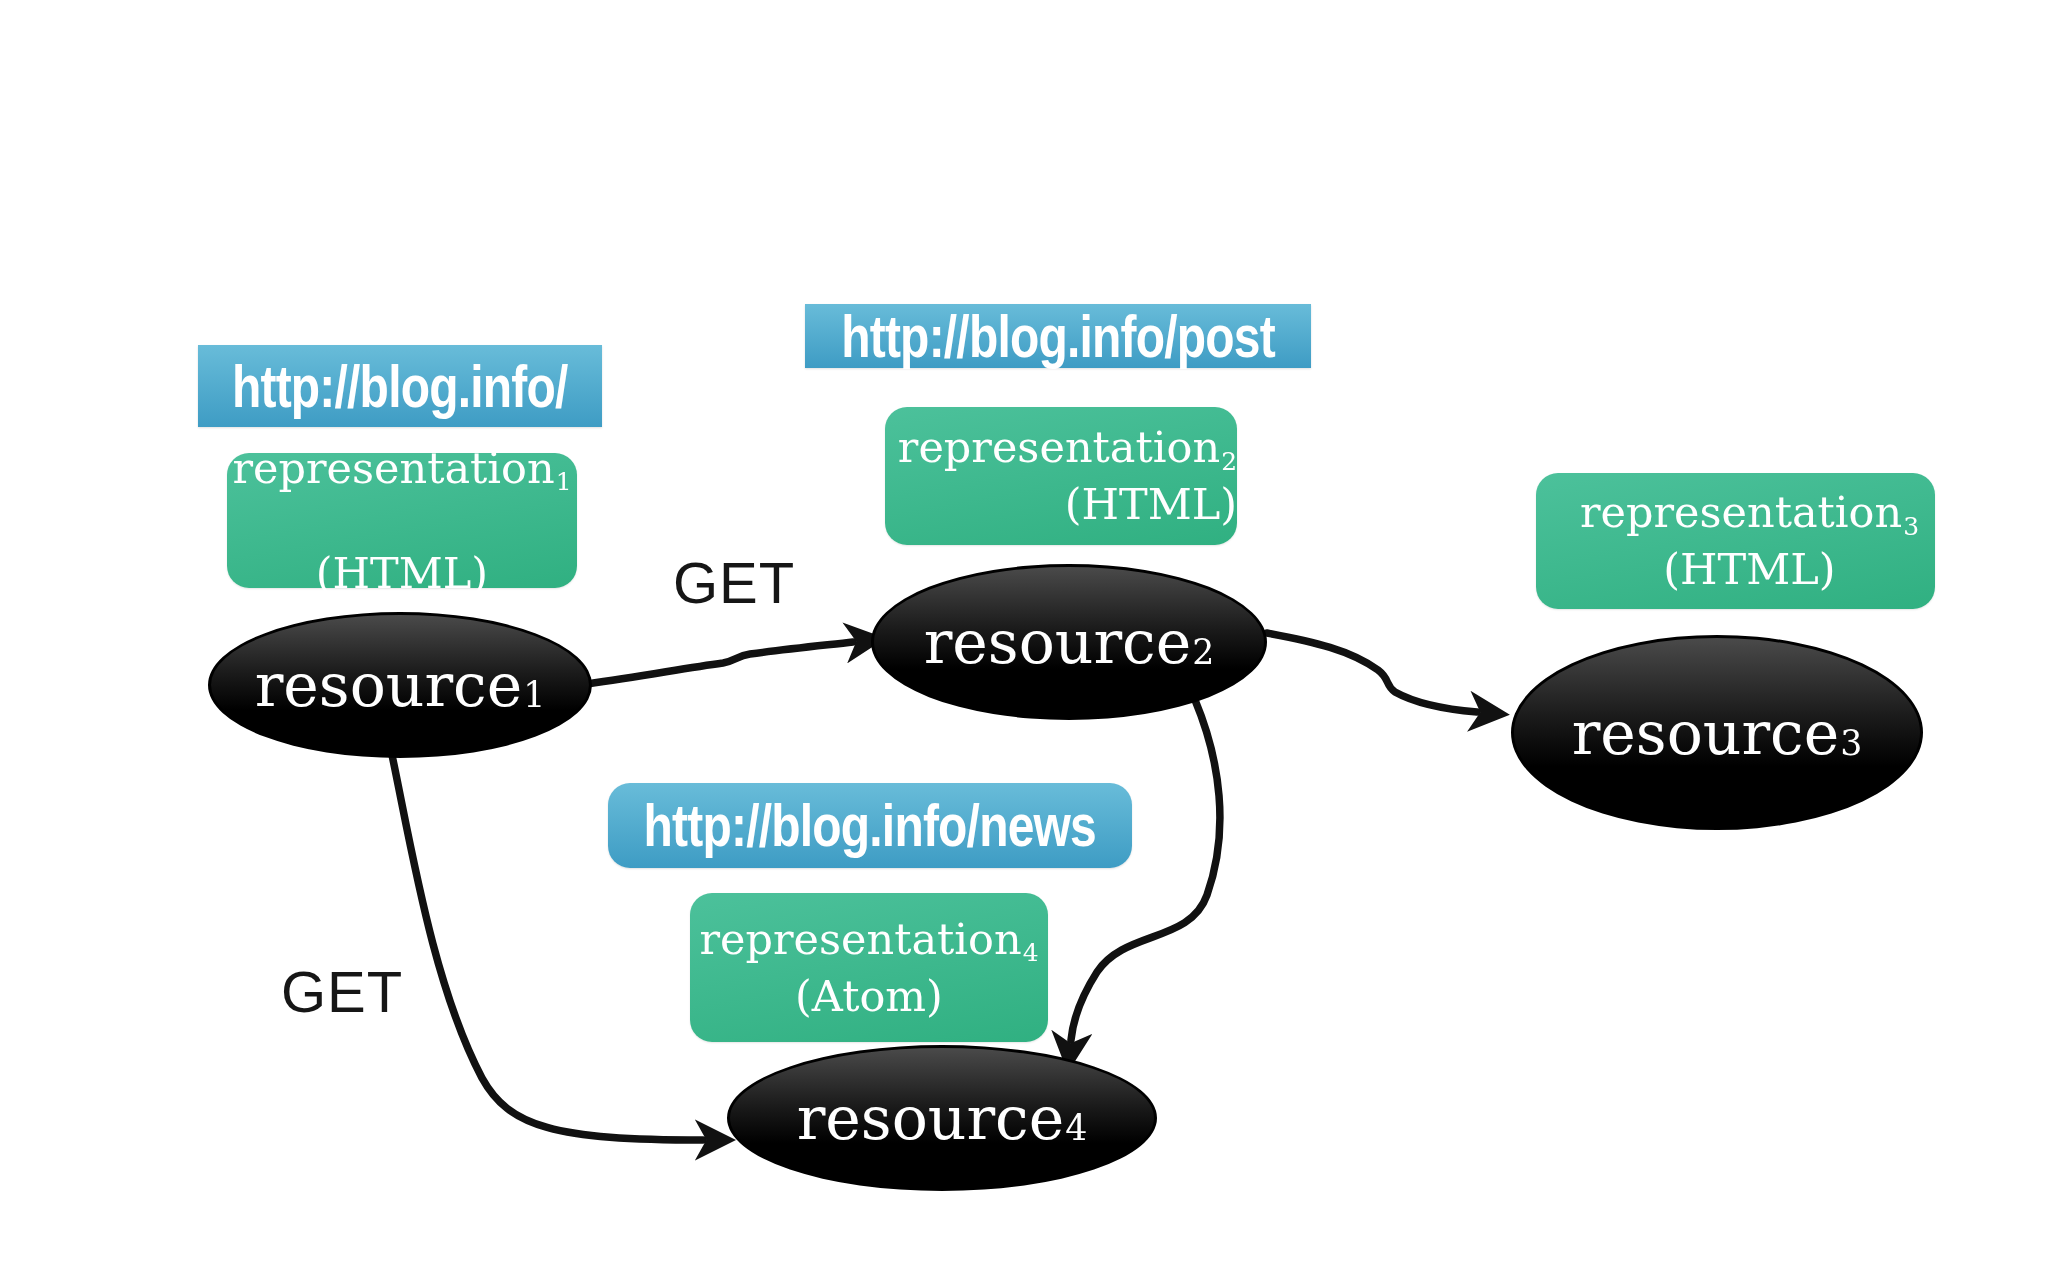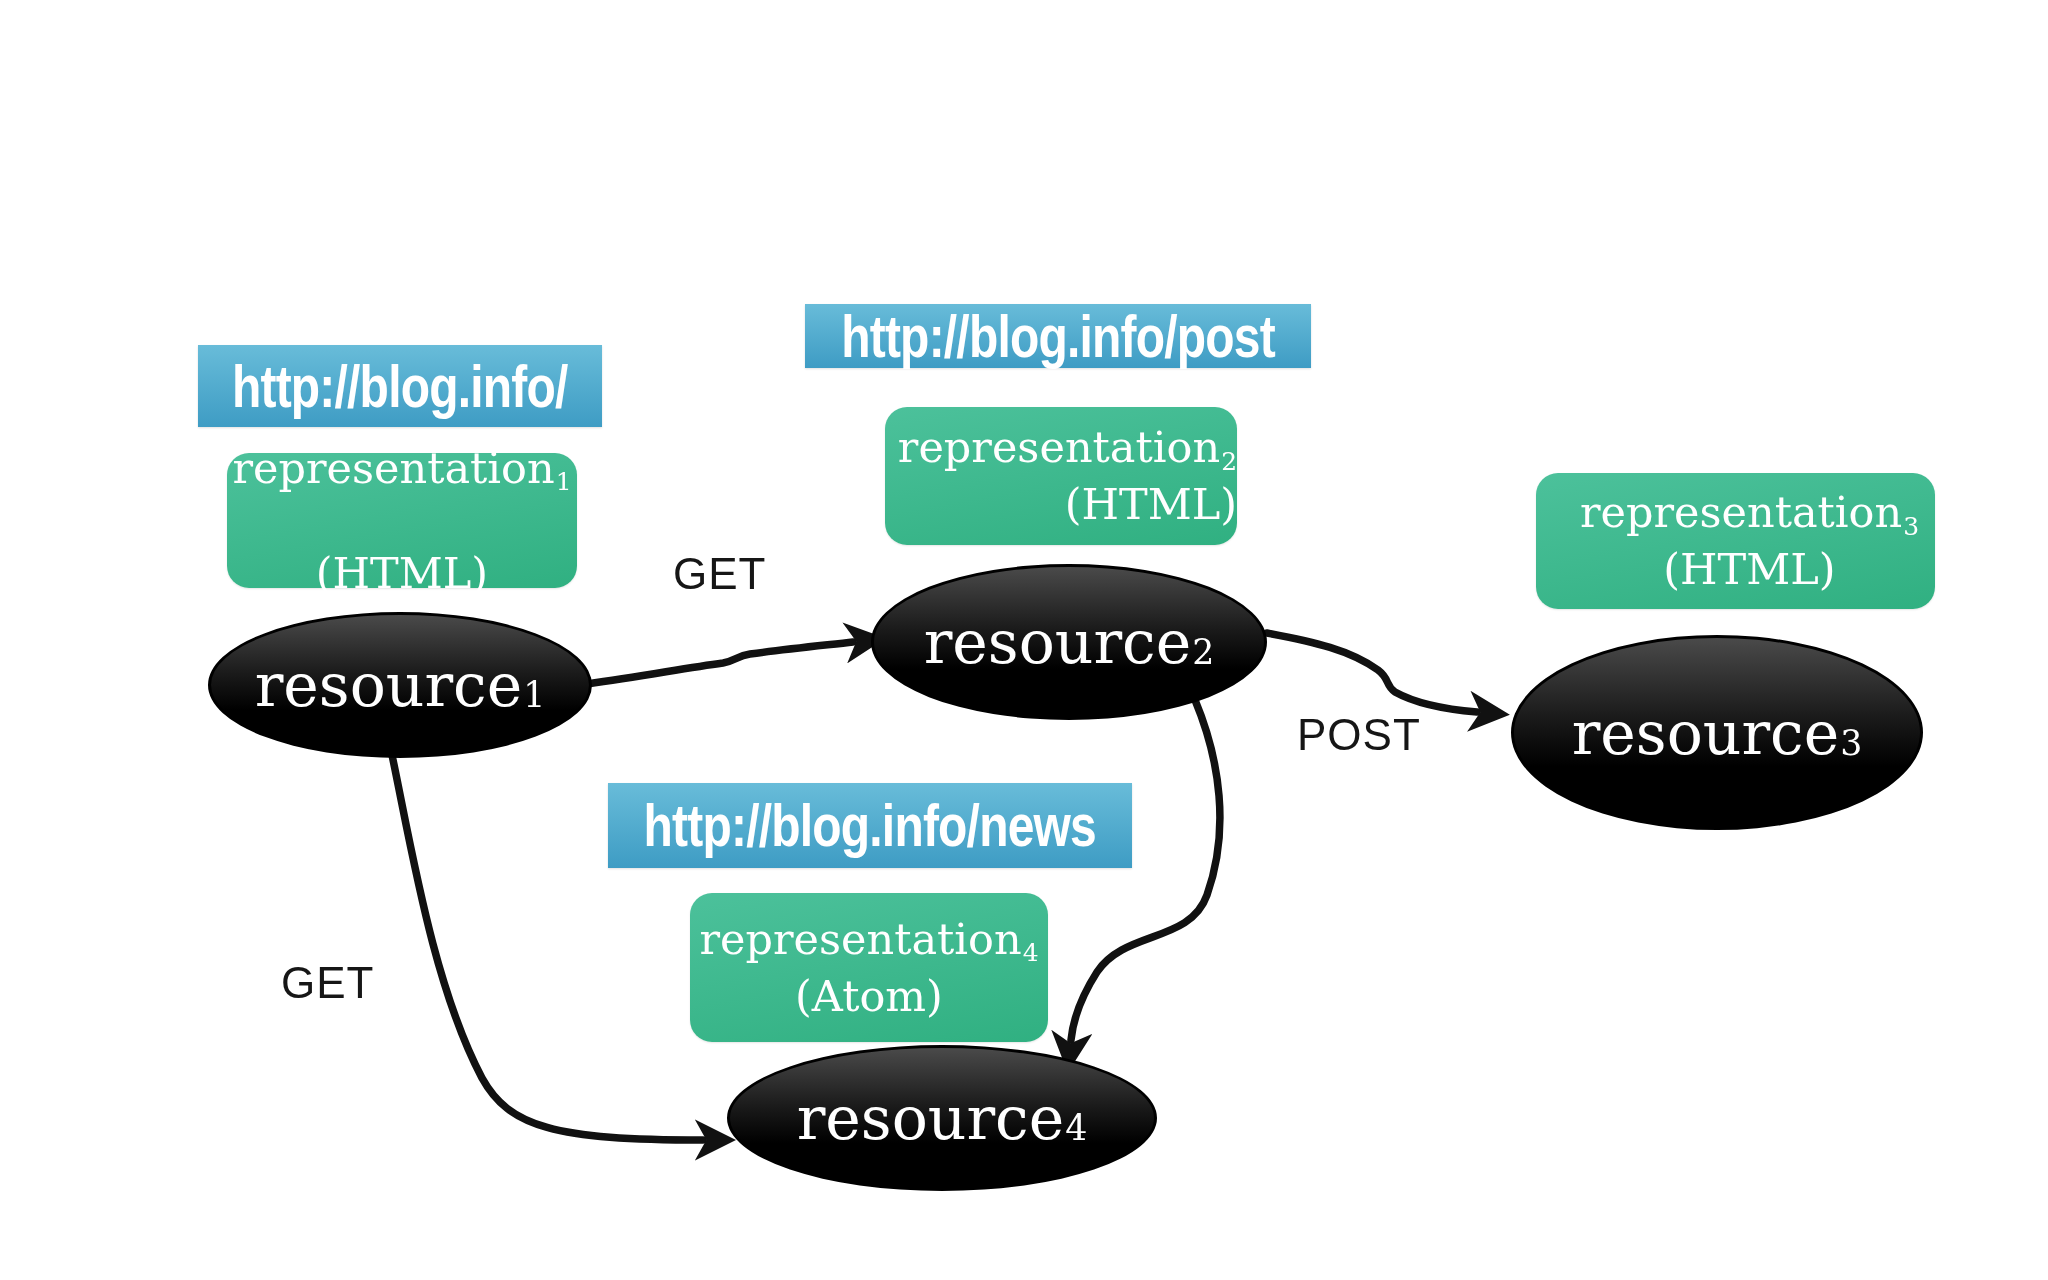--- a/index.html
+++ b/index.html
@@ -24,21 +24,21 @@
     font-weight:bold;
     font-size:60px;
     letter-spacing:-1px;
     transform:scaleX(0.80);
     transform-origin:center;
     white-space:nowrap;
   }
   .u1{left:163px;top:345px;width:404px;height:82px;}
   .u2{left:770px;top:304px;width:506px;height:64px;}
   .u3{left:1381px;top:363px;width:608px;height:83px;}
-  .u4{left:573px;top:783px;width:524px;height:85px;}
+  .u4{left:573px;top:783px;width:524px;height:85px;border-radius:22px;}
 
   
   .repbox{
     position:absolute;
     background:linear-gradient(170deg,var(--rep-top,#4cc19b) 0%,var(--rep-bottom,#30b081) 100%);
     border-radius:22px;
     display:flex;flex-direction:column;align-items:center;justify-content:center;
     color:var(--text-light,#ffffff);
     font-family:"DejaVu Serif", serif;
     font-size:43px;
@@ -72,21 +72,21 @@
     font-size:0.58em;
     position:relative;
     top:0.30em;
     margin-left:1px;
   }
 
   
   .method{
     position:absolute;
     color:var(--label-dark,#161616);
-    font-size:44px;
+    font-size:58px;
     letter-spacing:1px;
     white-space:nowrap;
   }
   .m-get-top{left:638px;top:549px;}
   .m-post{left:1262px;top:710px;}
   .m-get-bottom{left:246px;top:958px;}
 
   
   svg.arrows{position:absolute;left:0;top:0;width:2048px;height:1280px;}
   svg.arrows path.edge{
@@ -152,16 +152,15 @@
   <div class="ellipse e3">
     <span>resource</span>
       <span class="sub">3</span>
   </div>
   <div class="ellipse e4">
     <span>resource</span>
       <span class="sub">4</span>
   </div>
 
   <div class="method m-get-top">GET</div>
-  <div class="method m-post">POST</div>
   <div class="method m-get-bottom">GET</div>
 
 </div>
 
 </body></html>

